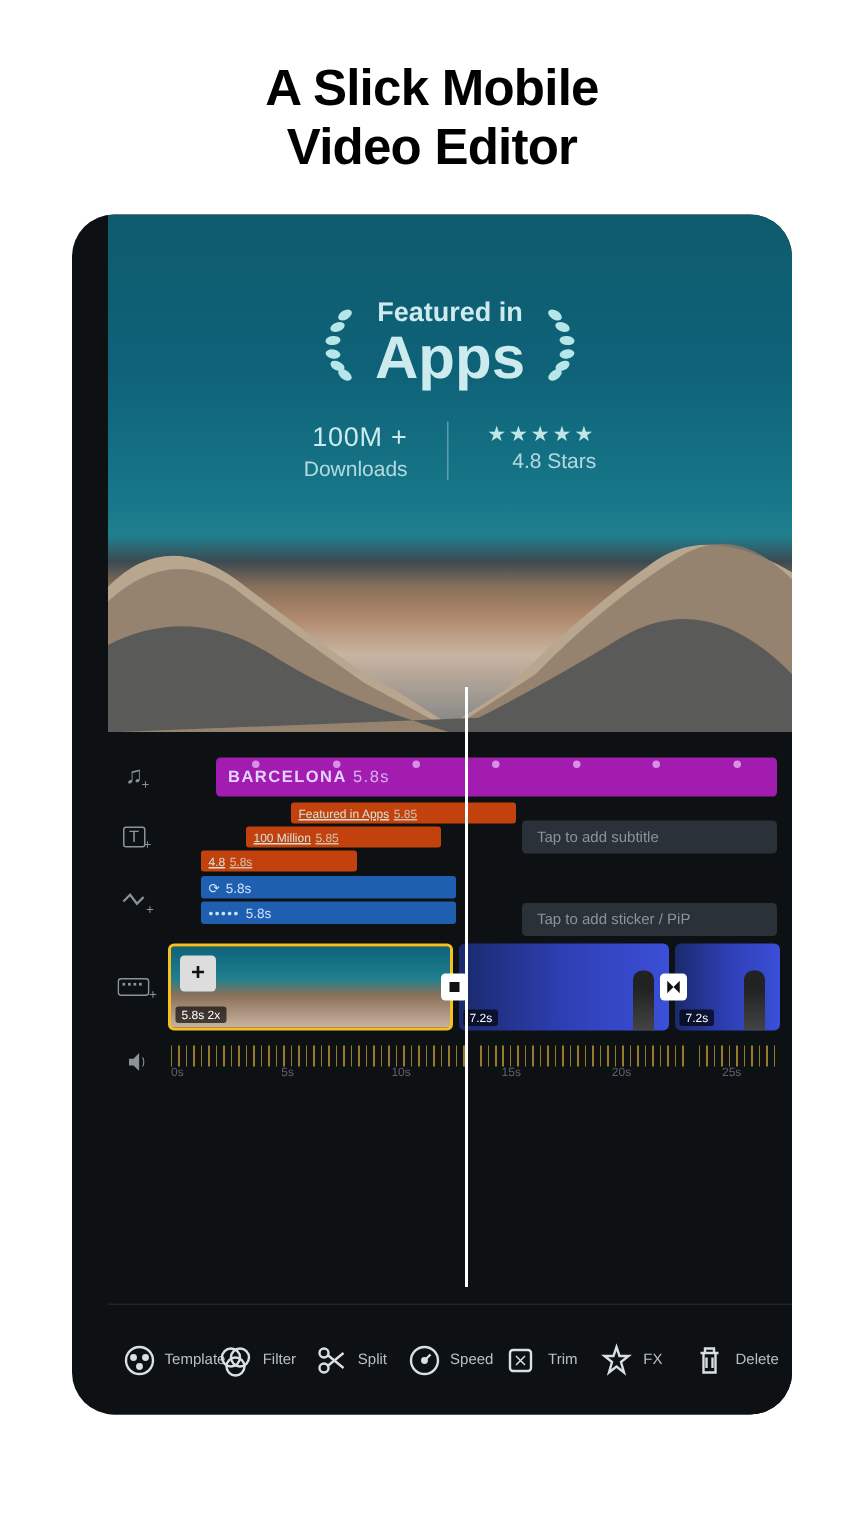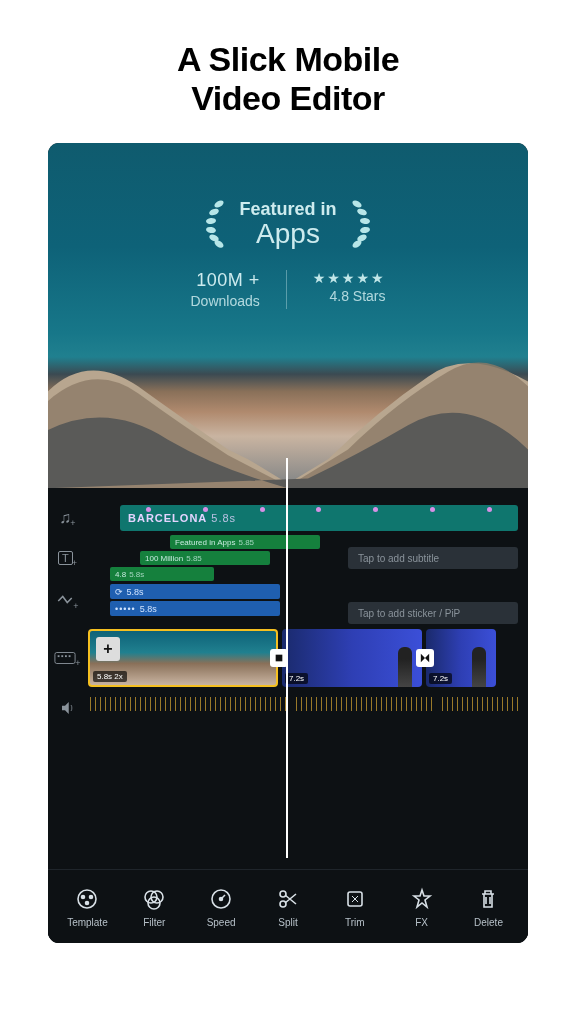--- a/index.html
+++ b/index.html
@@ -16,24 +16,25 @@
   font-weight: 700;
   color: #000;
   line-height: 1.15;
   padding: 40px 20px 25px;
   letter-spacing: -0.5px;
 }
 .phone-frame {
   width: 480px;
   height: 800px;
   margin: 0 auto;
-  border-radius: 11px;
+  border-radius: 28px;
   overflow: hidden;
   background: #0d1114;
   position: relative;
+  padding-left: 24px;
 }
 
 .preview {
   height: 345px;
   background: linear-gradient(to bottom, #0f5b6e 0%, #0e6278 30%, #177789 55%, #20808f 62%, #3b4a52 67%, #897059 72%, #b08a6e 78%, #c9b4a1 85%, #7e8284 100%);
   position: relative;
   display: flex;
   flex-direction: column;
   align-items: center;
   justify-content: flex-start;
@@ -49,21 +50,21 @@
 .laurel-row {
   display: flex;
   align-items: center;
   gap: 10px;
   position: relative;
   z-index: 2;
 }
 .laurel { width: 32px; height: 50px; color: #b7e6e8; }
 .featured { text-align: center; }
 .featured .line1 { font-size: 18px; font-weight: 600; }
-.featured .line2 { font-size: 28px; font-weight: 400; line-height: 1; }
+.featured .line2 { font-size: 40px; font-weight: 700; line-height: 1; }
 .stats-row {
   display: flex;
   margin-top: 22px;
   gap: 0;
   position: relative;
   z-index: 2;
 }
 .stat {
   padding: 0 26px;
   text-align: right;
@@ -114,21 +115,21 @@
 }
 .track-area {
   flex: 1;
   position: relative;
   height: 26px;
 }
 
 
 .music-track {
   height: 26px;
-  background: #0f766e;
+  background: #a21caf;
   border-radius: 3px;
   display: flex;
   align-items: center;
   padding: 0 8px;
   color: #e3d4ff;
   font-size: 11px;
   font-weight: 700;
   letter-spacing: 1px;
   position: relative;
   overflow: hidden;
@@ -141,29 +142,30 @@
 }
 .music-track .dot {
   width: 5px; height: 5px; border-radius: 50%; background: #d890e6;
 }
 .music-track .time { font-weight: 400; margin-left: 4px; opacity: 0.8; }
 
 
 .text-stack { display: flex; flex-direction: column; gap: 2px; }
 .text-clip {
   height: 14px;
-  background: #15803d;
+  background: #c2410c;
   border-radius: 2px;
   color: #d9f5f0;
   font-size: 8px;
   display: flex;
   align-items: center;
   padding: 0 5px;
   white-space: nowrap;
   overflow: hidden;
+  text-decoration: underline;
 }
 .text-clip .t { opacity: 0.9; }
 .text-clip .tm { margin-left: 3px; opacity: 0.7; }
 .text-slot {
   position: absolute;
   right: 0;
   top: 12px;
   background: #2a3138;
   height: 22px;
   width: 170px;
@@ -270,21 +272,21 @@
   height: 74px;
   border-top: 1px solid #1f252b;
   display: flex;
   justify-content: space-around;
   align-items: center;
   padding: 0 6px;
   background: #0d1114;
 }
 .tool {
   display: flex;
-  flex-direction: column;
+  flex-direction: row;
   align-items: center;
   gap: 5px;
   color: #b6c0c8;
   font-size: 10px;
   width: 58px;
 }
 .tool .ic {
   width: 26px; height: 26px;
   display: flex; align-items: center; justify-content: center;
 }
@@ -454,20 +456,33 @@
             <path d="M4 9v6h4l5 5V4L8 9H4z" fill="#8a939b"></path>
             <path d="M16 8c1.5 1 1.5 7 0 8" stroke="#8a939b" fill="none"></path>
           </svg>
       </div>
       <div class="ruler">
         <div class="ticks" style="flex:0 0 200px"></div>
         <div style="width:6px"></div>
         <div class="ticks" style="flex:0 0 140px"></div>
         <div style="width:6px"></div>
         <div class="ticks" style="flex:1"></div>
+        <div class="labels" id="ruler-labels">
+            <span>0s</span>
+            <span></span>
+            <span>5s</span>
+            <span></span>
+            <span>10s</span>
+            <span></span>
+            <span>15s</span>
+            <span></span>
+            <span>20s</span>
+            <span></span>
+            <span>25s</span>
+          </div>
       </div>
     </div>
 
     <div class="toolbar" id="toolbar">
         <div class="tool">
           <div class="ic">
             <svg viewBox="0 0 24 24">
               <circle cx="12" cy="12" r="9"></circle>
               <circle cx="8" cy="10" r="1.5" fill="#d8e0e6"></circle>
               <circle cx="16" cy="10" r="1.5" fill="#d8e0e6"></circle>
@@ -482,40 +497,40 @@
               <circle cx="9" cy="10" r="6"></circle>
               <circle cx="15" cy="10" r="6"></circle>
               <circle cx="12" cy="16" r="6"></circle>
             </svg>
           </div>
           <span>Filter</span>
         </div>
         <div class="tool">
           <div class="ic">
             <svg viewBox="0 0 24 24">
+              <circle cx="7" cy="7" r="3"></circle>
+              <circle cx="7" cy="17" r="3"></circle>
+              <path d="M9 8 L20 17 M9 16 L20 7"></path>
+            </svg>
+          </div>
+          <span>Split</span>
+        </div>
+        <div class="tool">
+          <div class="ic">
+            <svg viewBox="0 0 24 24">
               <circle cx="12" cy="12" r="9"></circle>
               <path d="M12 12 L16 8"></path>
               <circle cx="12" cy="12" r="1.5" fill="#d8e0e6"></circle>
             </svg>
           </div>
           <span>Speed</span>
         </div>
         <div class="tool">
           <div class="ic">
             <svg viewBox="0 0 24 24">
-              <circle cx="7" cy="7" r="3"></circle>
-              <circle cx="7" cy="17" r="3"></circle>
-              <path d="M9 8 L20 17 M9 16 L20 7"></path>
-            </svg>
-          </div>
-          <span>Split</span>
-        </div>
-        <div class="tool">
-          <div class="ic">
-            <svg viewBox="0 0 24 24">
               <rect x="5" y="5" width="14" height="14" rx="2"></rect>
               <path d="M9 9 L15 15 M15 9 L9 15" stroke-width="1"></path>
             </svg>
           </div>
           <span>Trim</span>
         </div>
         <div class="tool">
           <div class="ic">
             <svg viewBox="0 0 24 24">
               <path d="M12 3 L14 9 L20 9 L15 13 L17 20 L12 16 L7 20 L9 13 L4 9 L10 9 Z"></path>

